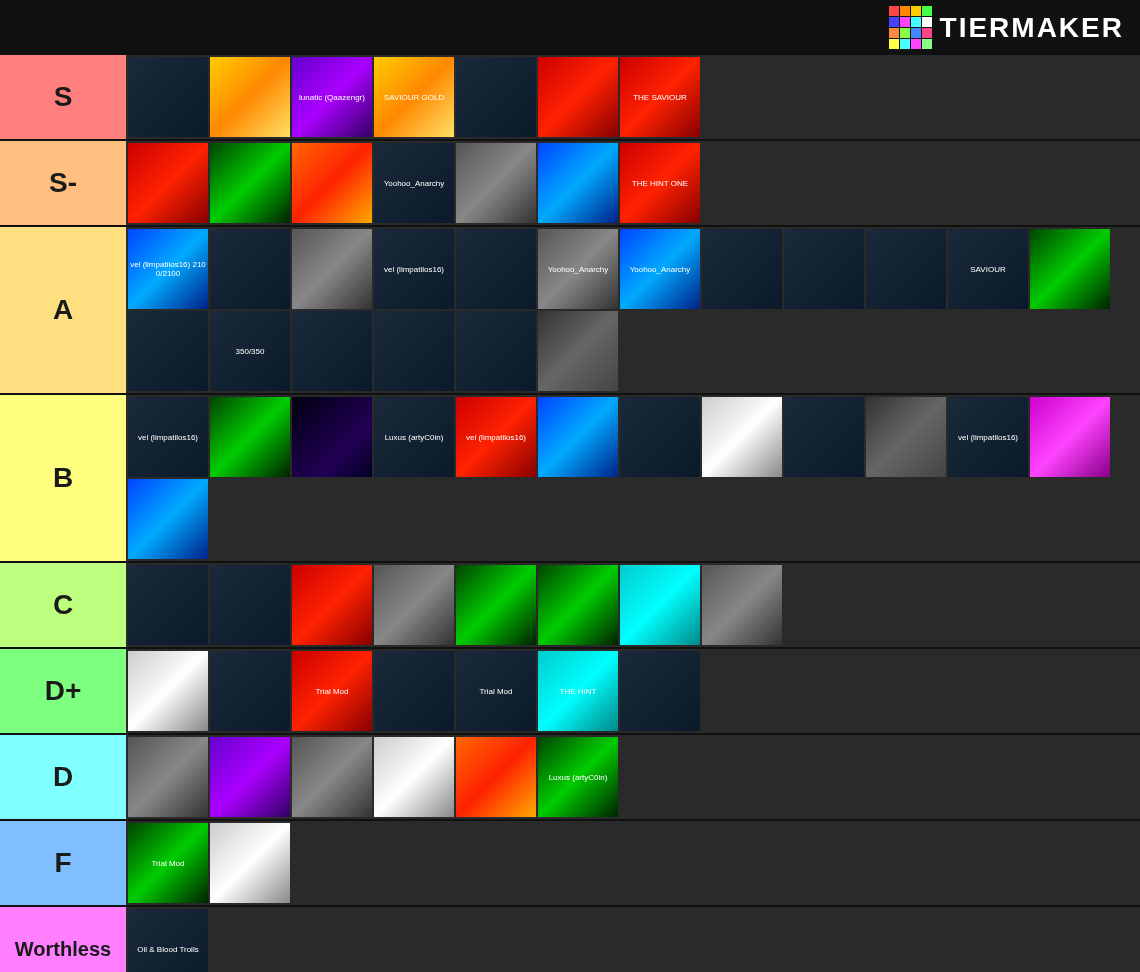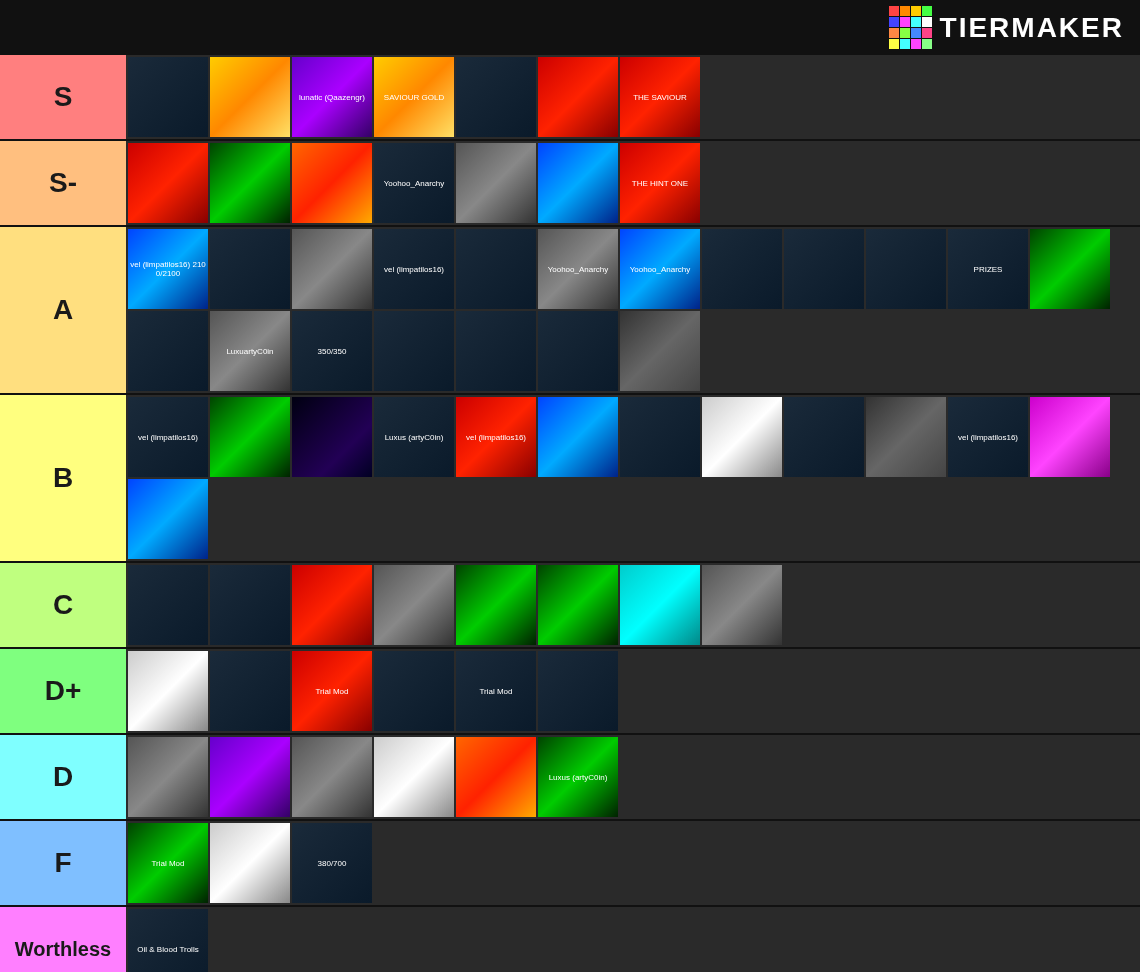--- a/index.html
+++ b/index.html
@@ -200,30 +200,27 @@
         <div class="tier-item item-dark">
           <div class="tier-item-inner"></div>
         </div>
         <div class="tier-item item-dark">
           <div class="tier-item-inner"></div>
         </div>
         <div class="tier-item item-dark">
           <div class="tier-item-inner"></div>
         </div>
         <div class="tier-item item-dark">
-          <div class="tier-item-inner">PRIZES</div>
-        </div>
-        <div class="tier-item item-green">
-          <div class="tier-item-inner"></div>
-        </div>
-        <div class="tier-item item-dark">
-          <div class="tier-item-inner"></div>
-        </div>
-        <div class="tier-item item-troll">
-          <div class="tier-item-inner">LuxuartyC0in</div>
+          <div class="tier-item-inner">SAVIOUR</div>
+        </div>
+        <div class="tier-item item-green">
+          <div class="tier-item-inner"></div>
+        </div>
+        <div class="tier-item item-dark">
+          <div class="tier-item-inner"></div>
         </div>
         <div class="tier-item item-dark">
           <div class="tier-item-inner">350/350</div>
         </div>
         <div class="tier-item item-dark">
           <div class="tier-item-inner"></div>
         </div>
         <div class="tier-item item-dark">
           <div class="tier-item-inner"></div>
         </div>
@@ -319,20 +316,23 @@
         </div>
         <div class="tier-item item-red">
           <div class="tier-item-inner">Trial Mod</div>
         </div>
         <div class="tier-item item-dark">
           <div class="tier-item-inner"></div>
         </div>
         <div class="tier-item item-dark">
           <div class="tier-item-inner">Trial Mod</div>
         </div>
+        <div class="tier-item item-cyan">
+          <div class="tier-item-inner">THE HINT</div>
+        </div>
         <div class="tier-item item-dark">
           <div class="tier-item-inner"></div>
         </div>
       </div>
     </div>
     <div class="tier-row">
       <div class="tier-label" style="background: rgb(127, 255, 255); font-size: 28px;">D</div>
       <div class="tier-content">
         <div class="tier-item item-troll">
           <div class="tier-item-inner"></div>
@@ -355,23 +355,20 @@
       </div>
     </div>
     <div class="tier-row">
       <div class="tier-label" style="background: rgb(127, 191, 255); font-size: 28px;">F</div>
       <div class="tier-content">
         <div class="tier-item item-green">
           <div class="tier-item-inner">Trial Mod</div>
         </div>
         <div class="tier-item item-white">
           <div class="tier-item-inner"></div>
-        </div>
-        <div class="tier-item item-dark">
-          <div class="tier-item-inner">380/700</div>
         </div>
       </div>
     </div>
     <div class="tier-row">
       <div class="tier-label" style="background: rgb(255, 127, 255); font-size: 20px;">Worthless</div>
       <div class="tier-content">
         <div class="tier-item item-dark">
           <div class="tier-item-inner">Oil &amp; Blood Trolls</div>
         </div>
       </div>

